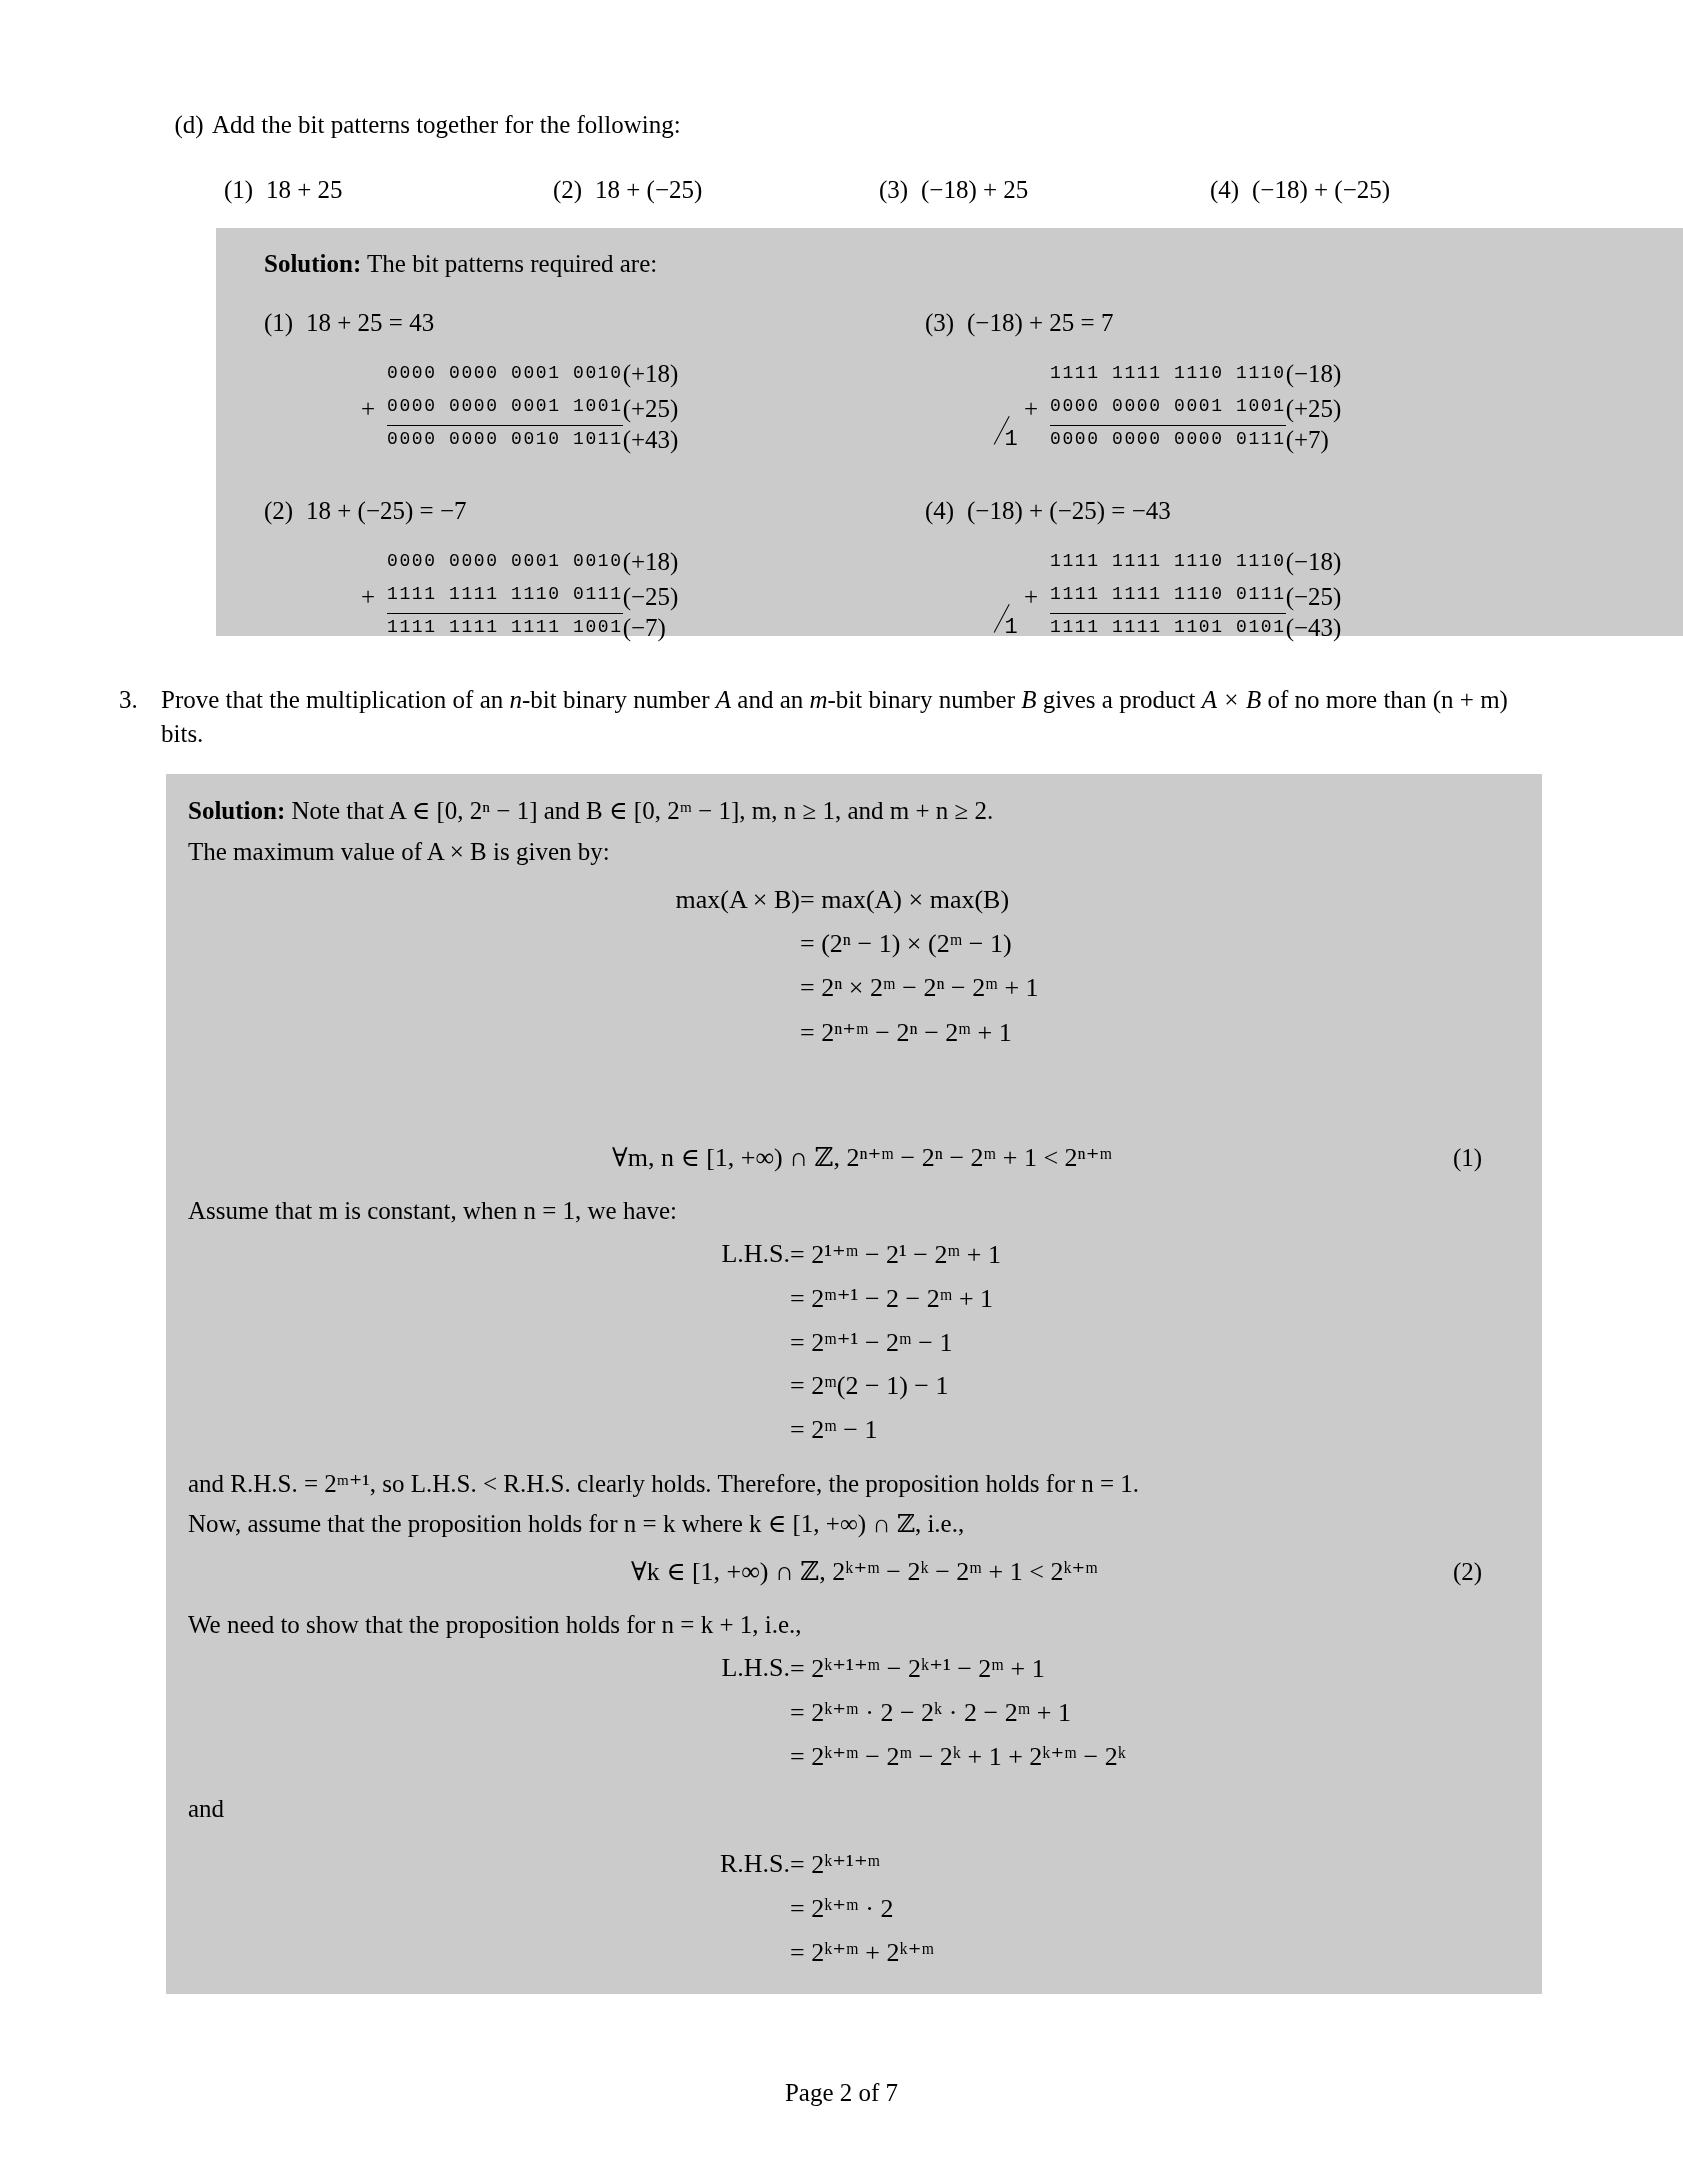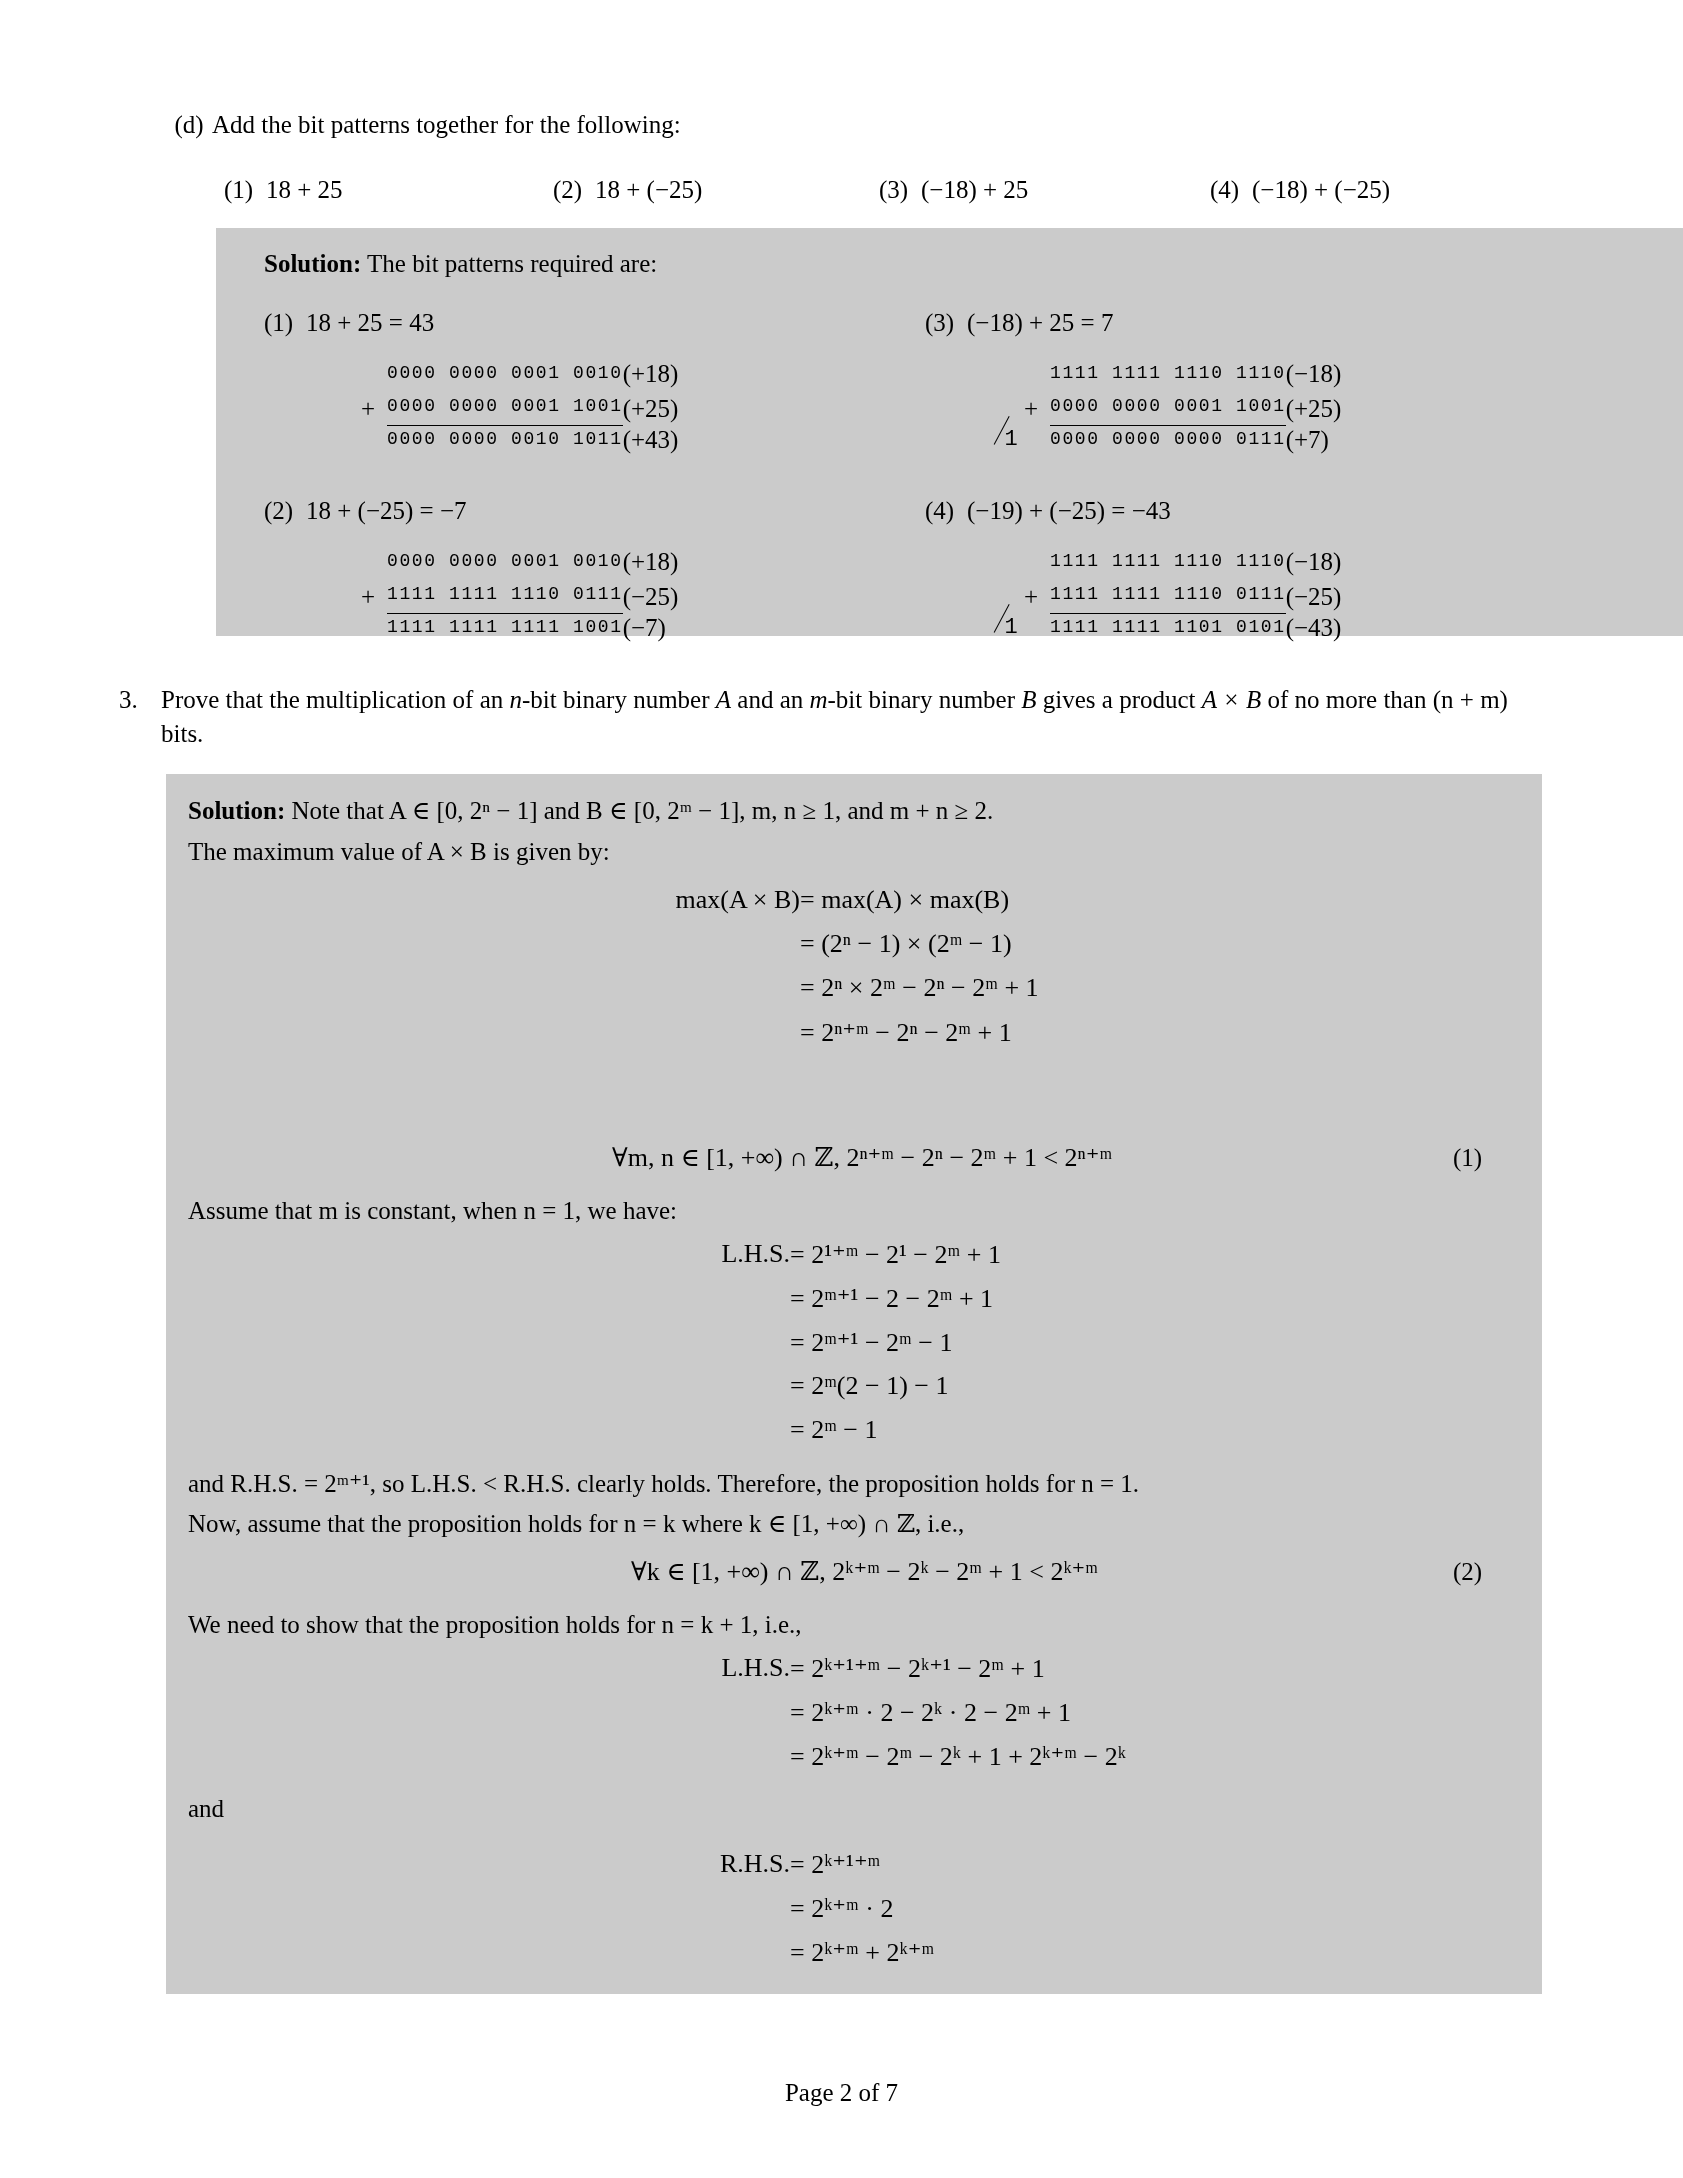--- a/index.html
+++ b/index.html
@@ -184,21 +184,21 @@
       </div>
       <div class="binrow">
         <span class="carry" style="visibility:hidden"></span><span class="op">+</span><span class="bits ruled">1111 1111 1110 0111</span><span class="lab">(−25)</span>
       </div>
       <div class="binrow">
         <span class="carry" style="visibility:hidden"></span><span class="op"></span><span class="bits">1111 1111 1111 1001</span><span class="lab">(−7)</span>
       </div>
     </div>
 
     <div class="sub-item" style="left:709px; top:269px;">
-      <span class="num">(4)</span><span>(−19) + (−25) = −43</span>
+      <span class="num">(4)</span><span>(−18) + (−25) = −43</span>
     </div>
     <div class="binblock" style="left:782px; top:317px;">
       <div class="binrow">
         <span class="carry" style="visibility:hidden"></span><span class="op"></span><span class="bits">1111 1111 1110 1110</span><span class="lab">(−18)</span>
       </div>
       <div class="binrow">
         <span class="carry" style="visibility:hidden"></span><span class="op">+</span><span class="bits ruled">1111 1111 1110 0111</span><span class="lab">(−25)</span>
       </div>
       <div class="binrow">
         <span class="carry">1</span><span class="op"></span><span class="bits">1111 1111 1101 0101</span><span class="lab">(−43)</span>

